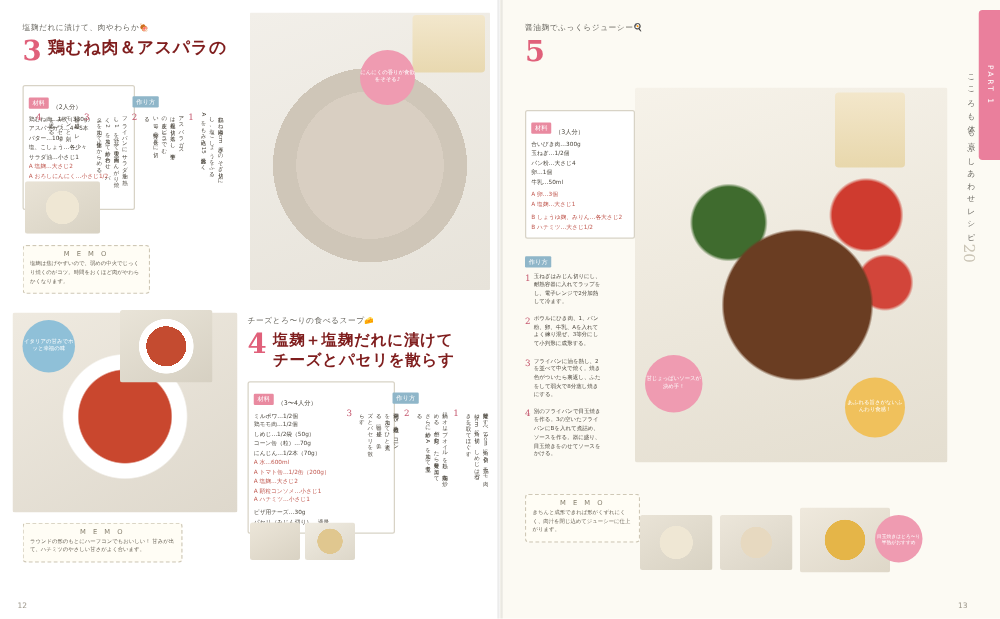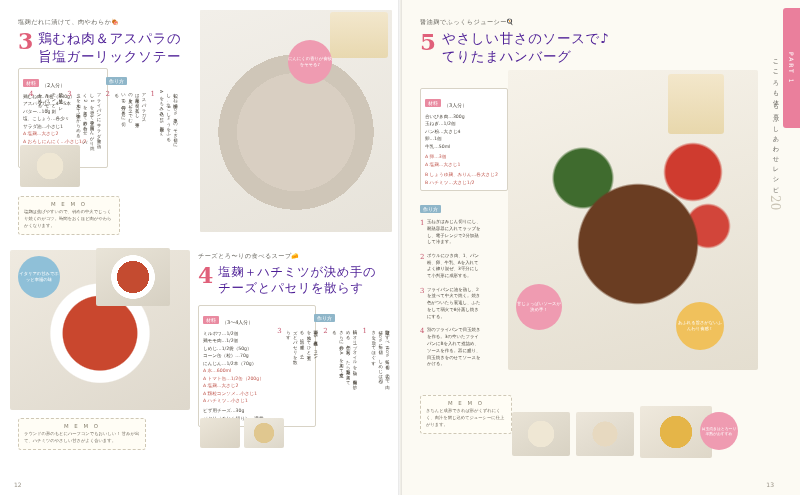--- a/index.html
+++ b/index.html
@@ -14,21 +14,21 @@
   .page-left{left:0;width:400px;}
   .page-right{left:400px;width:400px;background:#fcfaf3;}
   .gutter{position:absolute;left:398px;top:0;width:4px;height:495px;
     background:linear-gradient(to right,rgba(0,0,0,0.10),rgba(0,0,0,0.03),rgba(0,0,0,0.10));}
 
   
   .recipe{position:absolute;}
   .catch{font-size:6.2px;color:#6c6a63;letter-spacing:.4px;white-space:nowrap;}
   .catch .mark{color:#e0607a;}
   .num{font-family:"DejaVu Serif","Liberation Serif",serif;font-weight:700;line-height:1;}
-  .title{font-weight:400;color:#4c1d95;letter-spacing:.6px;line-height:1.32;}
+  .title{font-weight:700;color:#7f1d1d;letter-spacing:.6px;line-height:1.32;}
   .t1{font-size:13.5px;}
   .t2{font-size:12.4px;}
 
   .ing-box{border:0.8px solid #d8d3c6;border-radius:2px;padding:3px 4px 4px;background:#fff;}
   .ing-head{display:inline-block;background:#e98aa0;color:#fff;font-size:5px;
     padding:1px 3px;border-radius:1px;margin-right:3px;vertical-align:middle;}
   .ing-serv{font-size:5px;color:#4b463d;}
   .ing-list{margin-top:2px;font-size:4.6px;line-height:1.62;color:#4b463d;}
   .ing-list div{white-space:nowrap;overflow:hidden;}
   .ing-list .grp{color:#c0584f;}
@@ -120,21 +120,20 @@
   <div class="page page-left">
 
     <div class="recipe" style="left:18px;top:18px;width:185px;">
       <div class="catch">
         <span>塩麹だれに漬けて、肉やわらか</span><span class="mark">🍖</span>
       </div>
       <div style="display:flex;align-items:flex-start;gap:5px;margin-top:3px;">
         <div class="num" style="font-size:22px;color:#e0607a;">3</div>
         <div>
           <div class="title t1">鶏むね肉＆アスパラの</div>
-          <div class="title t1">旨塩ガーリックソテー</div>
         </div>
       </div>
     </div>
 
     <div class="ing-box" style="position:absolute;left:18px;top:68px;width:80px;">
       <span class="ing-head">材料</span><span class="ing-serv">（2人分）</span>
       <div class="ing-list">
         <div>鶏むね肉…1枚（330g）</div>
         <div>アスパラガス…4〜5本</div>
         <div>バター…10g</div>
@@ -183,21 +182,21 @@
       <span>にんにくの香りが食欲をそそる♪</span>
     </div>
 
     <div class="recipe" style="left:198px;top:252px;width:195px;">
       <div class="catch">
         <span>チーズとろ〜りの食べるスープ</span><span class="mark">🧀</span>
       </div>
       <div style="display:flex;align-items:flex-start;gap:5px;margin-top:3px;">
         <div class="num" style="font-size:22px;color:#e0607a;">4</div>
         <div>
-          <div class="title t2">塩麹＋ハチミツが決め手の</div>
+          <div class="title t2">塩麹＋塩麹だれに漬けて</div>
           <div class="title t2">チーズとパセリを散らす</div>
         </div>
       </div>
     </div>
 
     <div class="ing-box" style="position:absolute;left:198px;top:305px;width:108px;">
       <span class="ing-head">材料</span><span class="ing-serv">（3〜4人分）</span>
       <div class="ing-list">
         <div>ミルポワ…1/2個</div>
         <div>鶏モモ肉…1/2個</div>
@@ -251,24 +250,20 @@
   </div>
 
   <div class="page page-right">
 
     <div class="recipe" style="left:20px;top:18px;width:230px;">
       <div class="catch">
         <span>醤油麹でふっくらジューシー</span><span class="mark">🍳</span>
       </div>
       <div style="display:flex;align-items:flex-start;gap:6px;margin-top:3px;">
         <div class="num" style="font-size:23px;color:#e0607a;">5</div>
-        <div>
-          <div class="title t1">やさしい甘さのソースで♪</div>
-          <div class="title t1">てりたまハンバーグ</div>
-        </div>
       </div>
     </div>
 
     <div class="ing-box" style="position:absolute;left:20px;top:88px;width:78px;">
       <span class="ing-head">材料</span><span class="ing-serv">（3人分）</span>
       <div class="ing-list">
         <div>合いびき肉…300g</div>
         <div>玉ねぎ…1/2個</div>
         <div>パン粉…大さじ4</div>
         <div>卵…1個</div>

